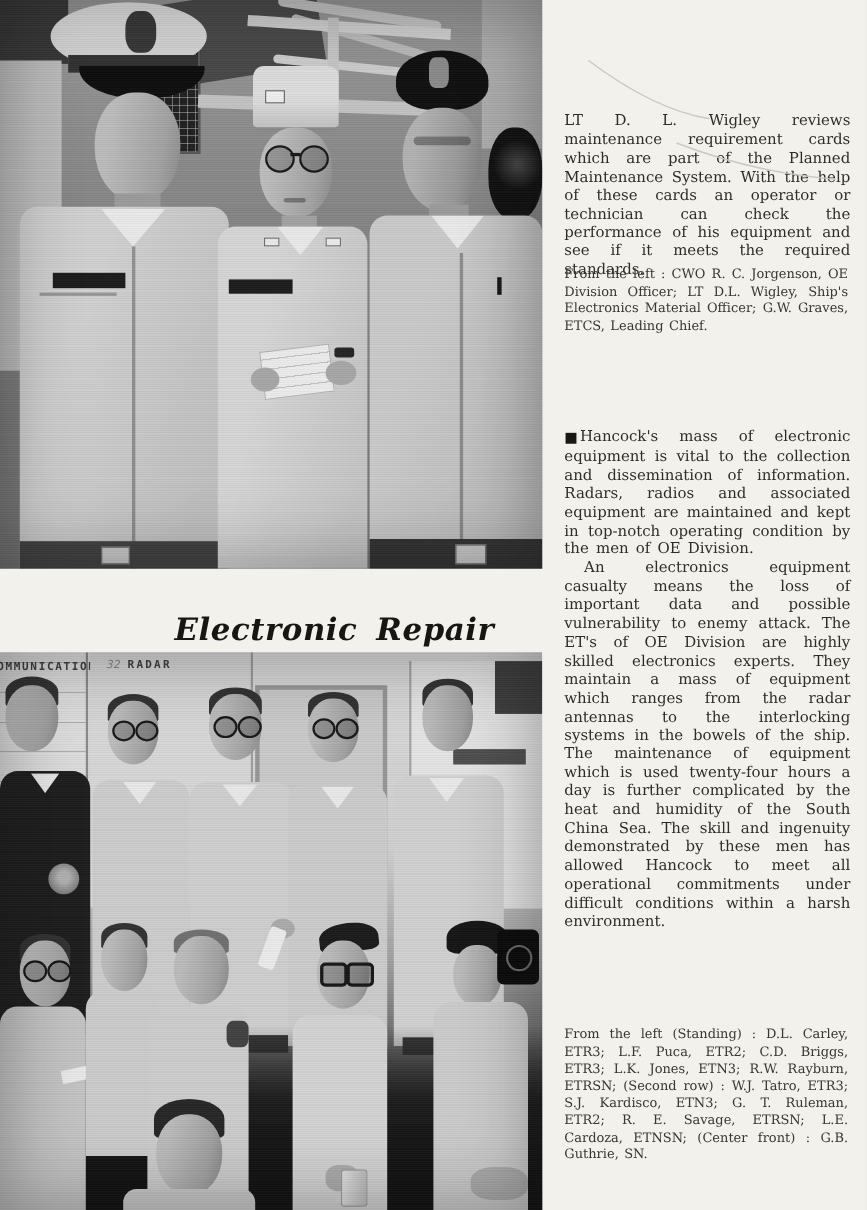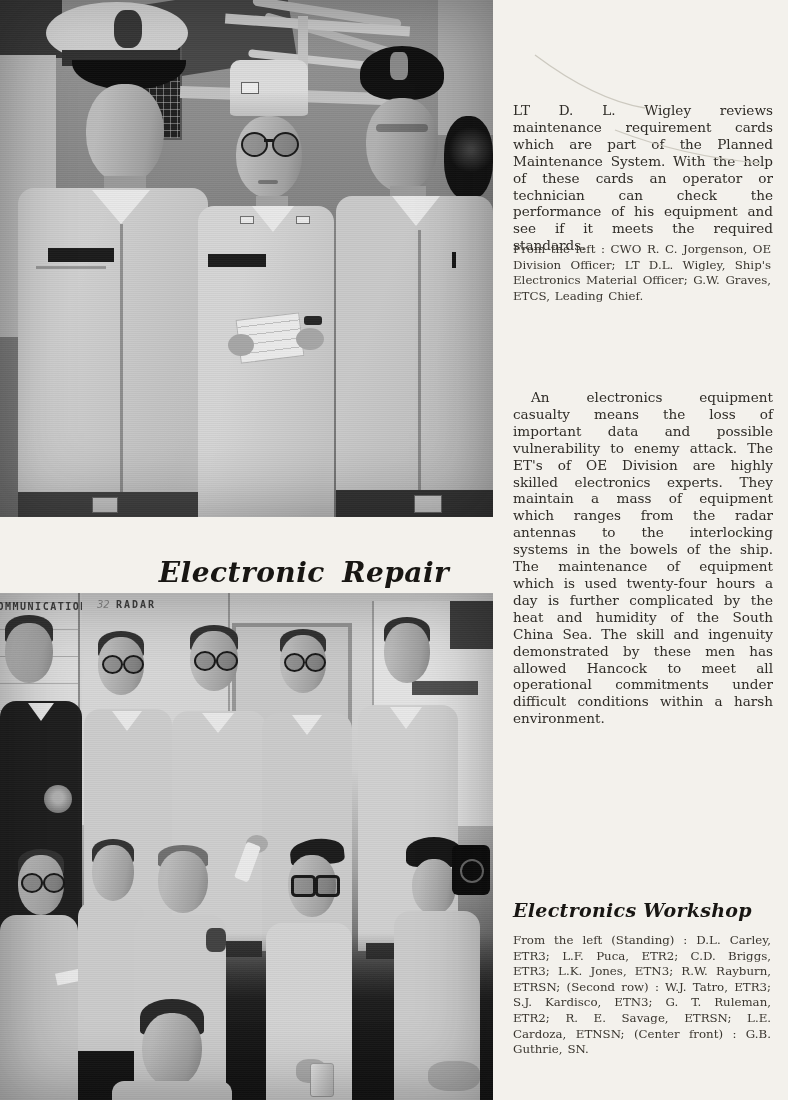--- a/index.html
+++ b/index.html
@@ -222,24 +222,24 @@
   </figure>
 
   <div class="col">
 
 
     <p class="body-text" style="top:102px;">LT D. L. Wigley reviews maintenance requirement cards which are part of the Planned Maintenance System.  With the help of these cards an operator or technician can check the performance of his equipment and see if it meets the required standards.</p>
 
     <p class="caption" style="top:242px;">From the left :    CWO R. C. Jorgenson, OE Division Officer;  LT D.L. Wigley, Ship's Electronics Material Officer;  G.W. Graves, ETCS, Leading Chief.</p>
 
     <div class="abs" style="top:389px;left:0;width:260px;">
+      <p class="body-text" style="position:static;"><span class="bullet-square">■</span><span>Hancock's mass of electronic equipment is vital to the collection and dissemination of information.  Radars, radios and associated equipment are maintained and kept in top-notch operating condition by the men of OE Division.</span></p>
       <p class="body-text indent" style="position:static;margin-top:0;">An electronics equipment casualty means the loss of important data and possible vulnerability to enemy attack.  The ET's of OE Division are highly skilled electronics experts.  They maintain a mass of equipment which ranges from the radar antennas to the interlocking systems in the bowels of the ship.  The maintenance of equipment which is used twenty-four hours a day is further complicated by the heat and humidity of the South China Sea.  The skill and ingenuity demonstrated by these men has allowed Hancock to meet all operational commitments under difficult conditions within a harsh environment.</p>
     </div>
 
-    <h2 style="top:899px;">Electronics Workshop</h2>
 
     <p class="caption" style="top:933px;">From the left (Standing) :   D.L. Carley, ETR3; L.F. Puca, ETR2;   C.D. Briggs, ETR3;   L.K. Jones, ETN3;  R.W. Rayburn, ETRSN;  (Second row) :   W.J. Tatro, ETR3;  S.J. Kardisco, ETN3; G. T. Ruleman, ETR2;    R. E. Savage, ETRSN; L.E. Cardoza, ETNSN;    (Center front) :   G.B. Guthrie, SN.</p>
   </div>
 
   <svg class="scratches" width="280" height="170" viewBox="0 0 280 170">
     <path d="M35,30 Q95,75 145,83" fill="none" stroke="#c8c4ba" stroke-width="1.3" opacity="0.9"></path>
     <path d="M115,105 Q185,132 260,138" fill="none" stroke="#c8c4ba" stroke-width="1.3" opacity="0.9"></path>
   </svg>
 
 </div>

